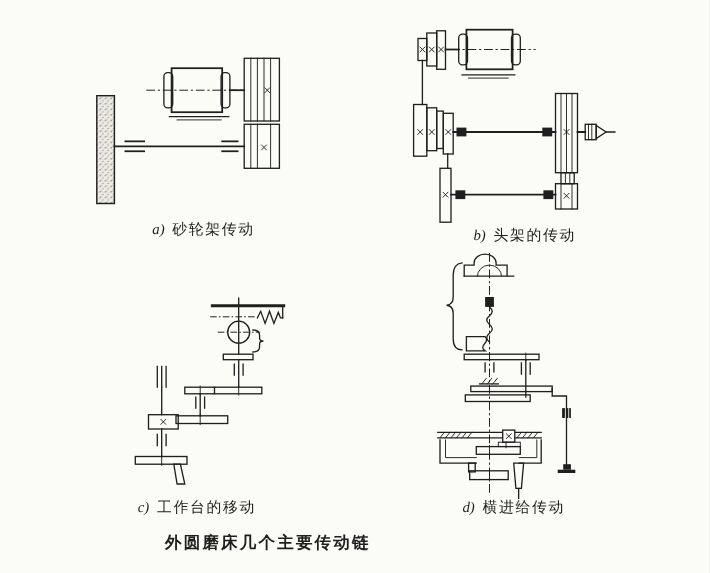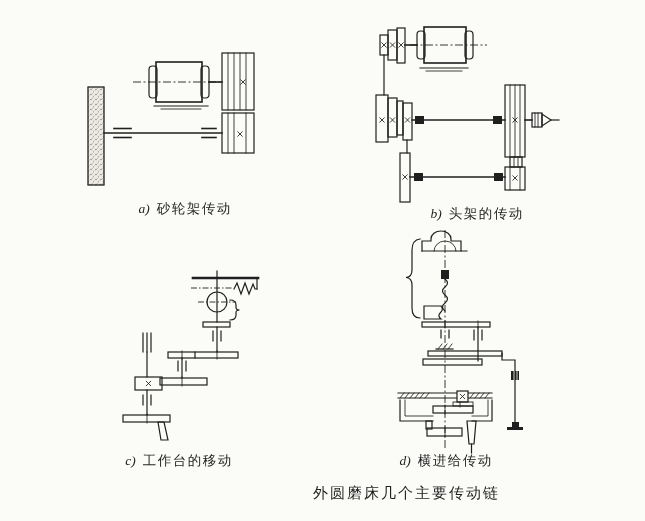--- a/index.html
+++ b/index.html
@@ -30,22 +30,22 @@
     position:absolute;
     font-size:13.5px;
     text-align:center;
     white-space:nowrap;
     letter-spacing:1.5px;
   }
   .sublabel .letter{font-style:italic;letter-spacing:0;margin-right:7px;}
   .caption{
     position:absolute;
     font-size:15px;
-    font-weight:normal;
-    text-align:right;
+    font-weight:bold;
+    text-align:left;
     white-space:nowrap;
     letter-spacing:2px;
   }
 </style>
 </head>
 <body>
 
 <div id="stage">
 
   <div class="panel" style="left:60px;top:28px;">
@@ -341,19 +341,19 @@
 
   <div class="sublabel" style="left:105px;top:200px;width:160px;">
     <span class="letter">a)</span><span>砂轮架传动</span>
   </div>
   <div class="sublabel" style="left:99px;top:452px;width:160px;">
     <span class="letter">c)</span><span>工作台的移动</span>
   </div>
   <div class="sublabel" style="left:397px;top:205px;width:160px;">
     <span class="letter">b)</span><span>头架的传动</span>
   </div>
-  <div class="sublabel" style="left:366px;top:452px;width:160px;">
+  <div class="sublabel" style="left:387px;top:452px;width:160px;">
     <span class="letter">d)</span><span>横进给传动</span>
   </div>
 
   <div class="caption" style="left:150px;top:484px;width:350px;">外圆磨床几个主要传动链</div>
 
 </div>
 
 </body></html>

